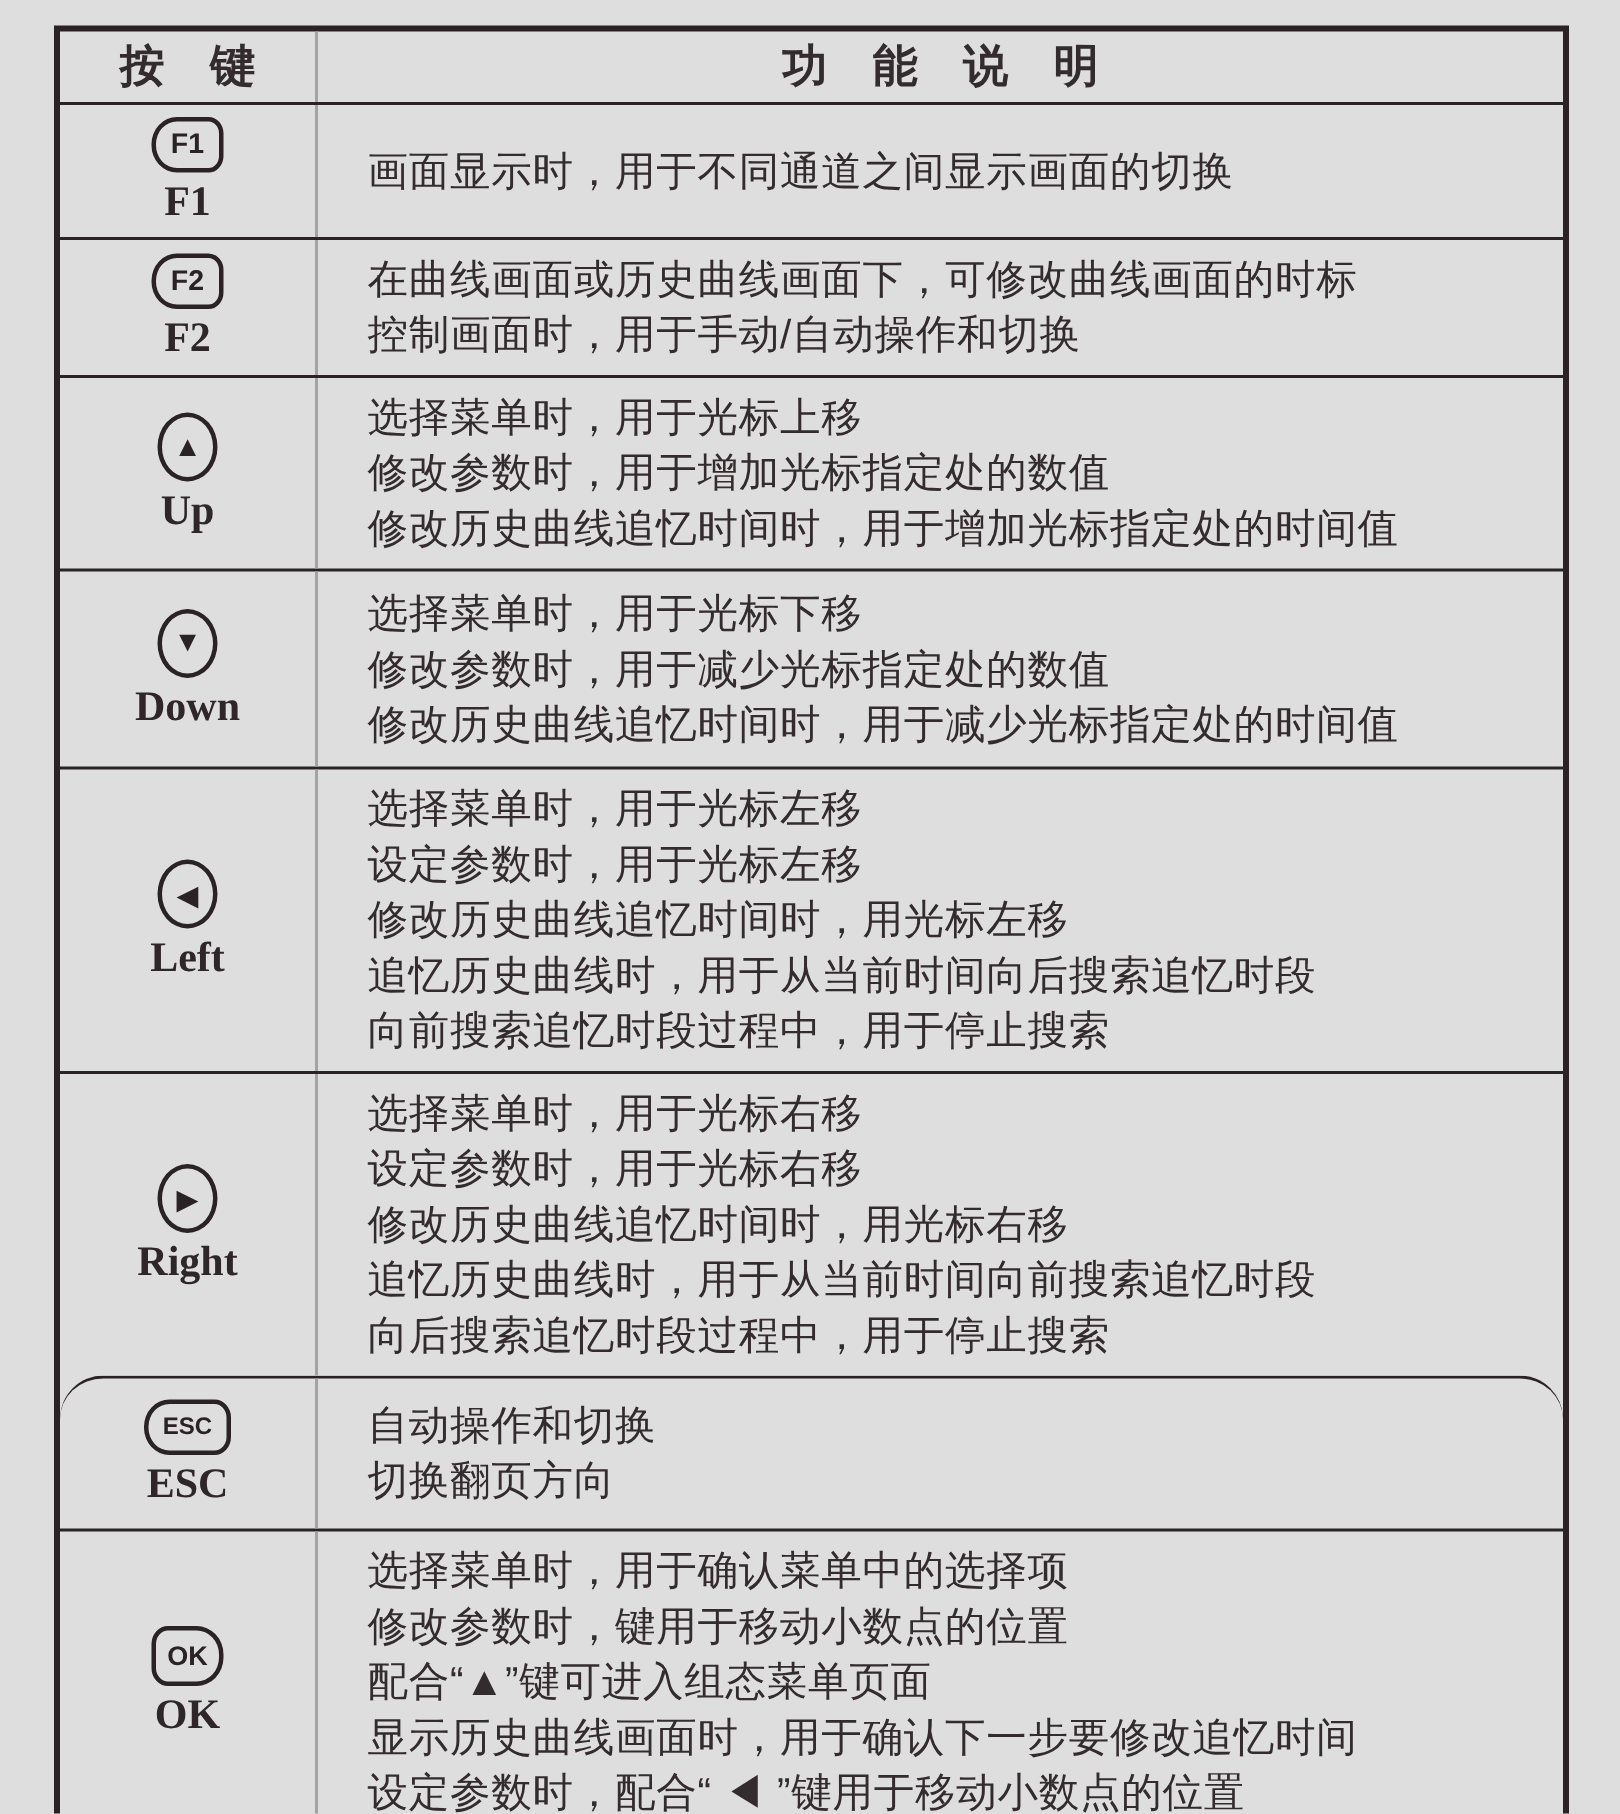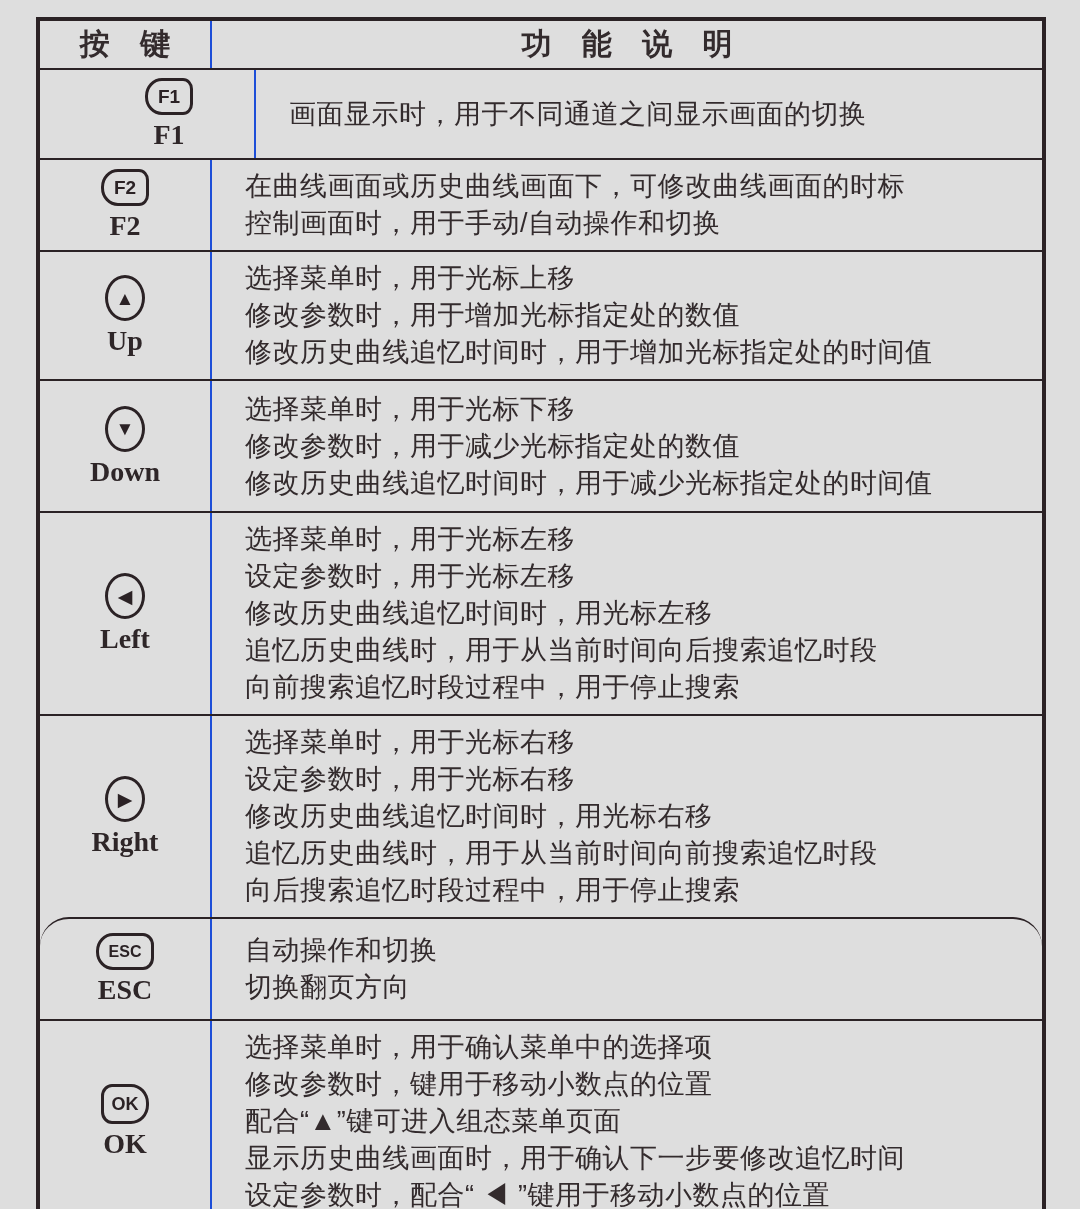--- a/index.html
+++ b/index.html
@@ -25,21 +25,21 @@
   }
   .row {
     display: flex;
     align-items: stretch;
     border-top: 2px solid #2b2225;
   }
   .row:first-child { border-top: none; }
   .cell-key {
     width: 172px;
     flex: 0 0 172px;
-    border-right: 2px solid #1d4ed8;
+    border-right: 2px solid #a3a3a3;
     display: flex;
     flex-direction: column;
     align-items: center;
     justify-content: center;
     padding: 8px 0;
     box-sizing: border-box;
   }
   .cell-desc {
     flex: 1 1 auto;
     display: flex;
@@ -109,21 +109,21 @@
     padding-top: 1px;
   }
   .key-label {
     font-family: "Liberation Serif", serif;
     font-weight: bold;
     font-size: 28px;
     line-height: 30px;
     color: #2e2628;
   }
   
-  .row[data-rowkey="F1"]    { min-height: 88px; padding-left: 44px; }
+  .row[data-rowkey="F1"]    { min-height: 88px; }
   .row[data-rowkey="F2"]    { min-height: 84px; }
   .row[data-rowkey="Up"]    { min-height: 120px; }
   .row[data-rowkey="Down"]  { min-height: 130px; }
   .row[data-rowkey="Left"]  { min-height: 192px; }
   .row[data-rowkey="Right"] { min-height: 192px; }
   .row[data-rowkey="ESC"]   { min-height: 100px; border-radius: 29px; }
   .row[data-rowkey="OK"]    { min-height: 192px; }
 </style>
 </head>
 <body>

